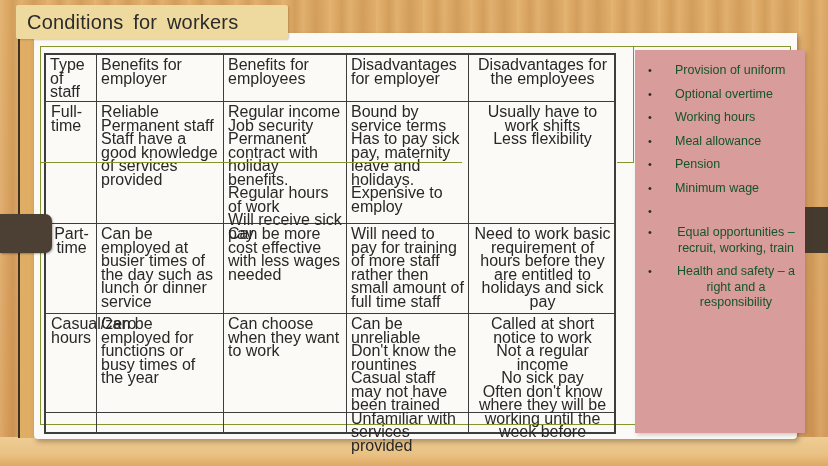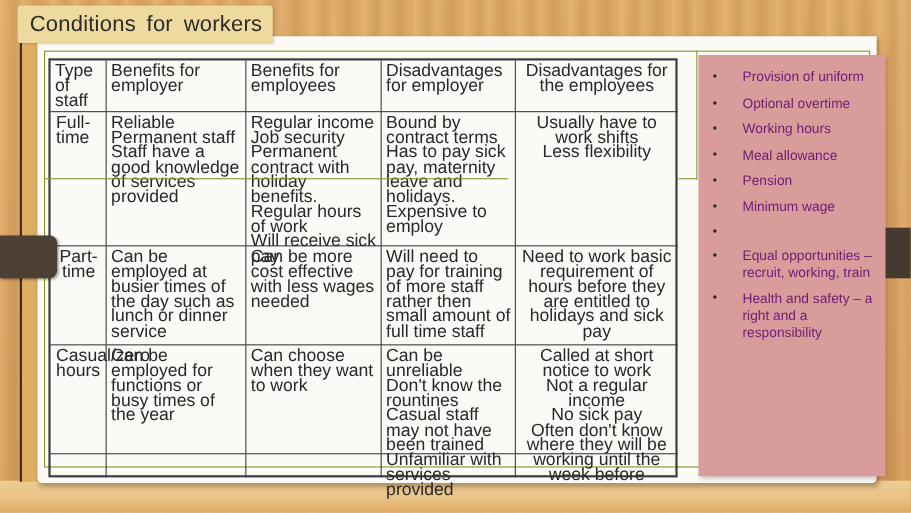--- a/index.html
+++ b/index.html
@@ -33,21 +33,21 @@
   }
   .green-frame {
     position:absolute; left:40px; top:46px; width:751px; height:379px;
     border:1px solid #84972e;
   }
   .green-h1 { position:absolute; left:40px;  top:162px; width:422px; height:1px; background:#84972e; }
   .green-h2 { position:absolute; left:617px; top:162px; width:17px;  height:1px; background:#84972e; }
   .green-v1 { position:absolute; left:633px; top:46px;  width:1px;   height:117px; background:#84972e; }
 
   .title-banner {
-    position:absolute; left:16px; top:5px; width:232px; height:34px;
+    position:absolute; left:16px; top:5px; width:272px; height:34px;
     background:#eeda9f; border-radius:2px;
     display:flex; align-items:center; padding-left:11px;
     box-shadow:1px 1px 2px rgba(90,55,15,0.25);
   }
   .title-banner h1 { font-size:20px; font-weight:400; color:#2b2b2b; word-spacing:4px; letter-spacing:0.2px; }
 
   
   .data-table {
     position:absolute; left:44px; top:53px; width:572px; height:381px;
     display:grid;
@@ -82,21 +82,21 @@
     position:absolute; left:635px; top:50px; width:170px; height:383px;
     background:#d89c9b; padding:13px 8px 0 10px;
     box-shadow:2px 2px 4px rgba(90,50,40,0.25);
   }
   .pink-panel ul { list-style:none; }
   .pink-panel li { display:flex; margin-bottom:8px; }
   .bullet-dot {
     width:30px; flex:0 0 30px; font-size:11px; color:#2a2a2a;
     padding-top:1px; padding-left:3px;
   }
-  .bullet-text { font-size:12.5px; line-height:15.5px; color:#701a75; }
+  .bullet-text { font-size:12.5px; line-height:15.5px; color:#14532d;text-align:center; }
 </style>
 </head>
 <body>
 
 <div class="wood"></div>
 <div class="bottom-band"></div>
 
 <div class="edge-line"></div>
 <div class="edge-strip"></div>
 <div class="white-panel"></div>
@@ -116,21 +116,21 @@
 
   <div class="cell type-cell">Full-time</div>
   <div class="cell">Reliable
 Permanent staff
 Staff have a good knowledge of services provided</div>
   <div class="cell">Regular income
 Job security
 Permanent contract with holiday benefits.
 Regular hours of work
 Will receive sick pay</div>
-  <div class="cell">Bound by contract terms
+  <div class="cell">Bound by service terms
 Has to pay sick pay, maternity leave and holidays.
 Expensive to employ</div>
   <div class="cell last-col">Usually have to work shifts
 Less flexibility</div>
 
   <div class="cell type-cell pt-type">Part-time</div>
   <div class="cell">Can be employed at busier times of the day such as lunch or dinner service</div>
   <div class="cell">Can be more cost effective with less wages needed</div>
   <div class="cell">Will need to pay for training of more staff rather then small amount of full time staff</div>
   <div class="cell last-col">Need to work basic requirement of hours before they are entitled to holidays and sick pay</div>

